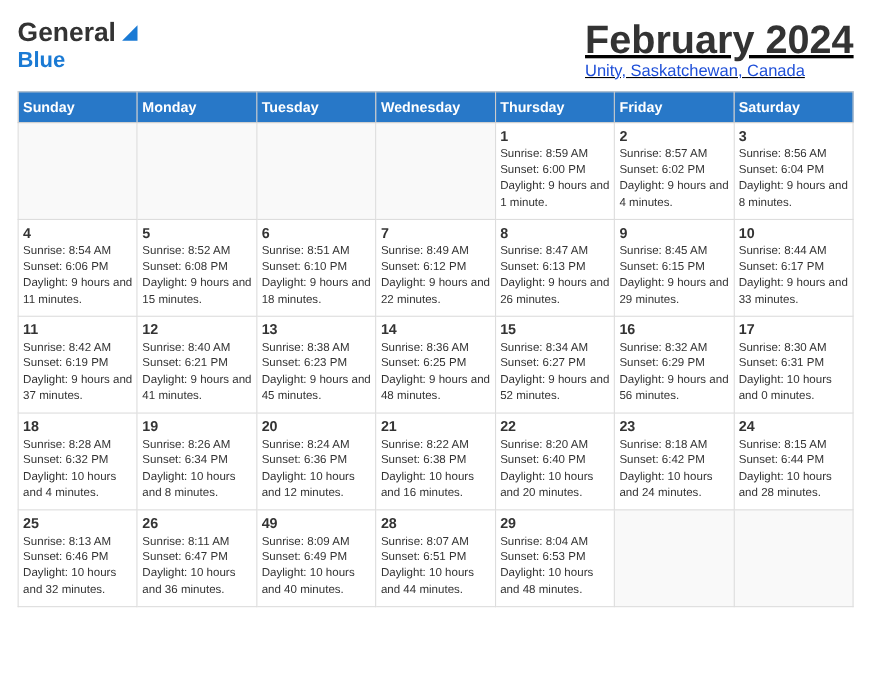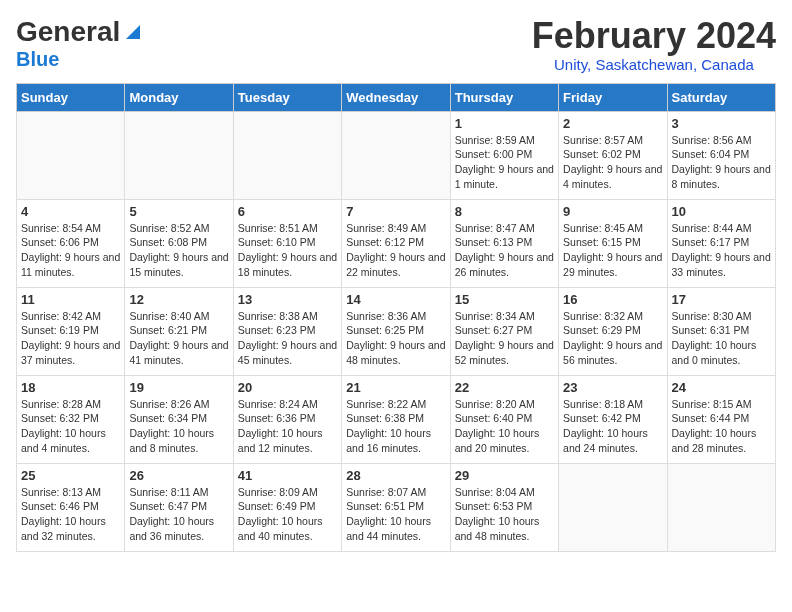--- a/index.html
+++ b/index.html
@@ -10,21 +10,22 @@
       min-height: 612px;
       padding: 16px;
     }
     .header-area {
       display: flex;
       justify-content: space-between;
       align-items: flex-start;
       margin-bottom: 10px;
     }
     .title-area {
-      text-align: center;
+      text-align: left;
+      text-decoration: underline;
     }
     .month-year {
       font-size: 36px;
       font-weight: bold;
       color: #333;
       line-height: 1.1;
     }
     .location {
       font-size: 15px;
       color: #1d4ed8;
@@ -70,21 +71,21 @@
     .logo-container {
       display: flex;
       flex-direction: column;
       align-items: flex-start;
     }
     .logo-row {
       display: flex;
       align-items: center;
     }
     .logo-word-general {
-      font-size: 28px;
+      font-size: 24px;
       font-weight: bold;
       color: #333;
     }
     .logo-word-blue {
       font-size: 20px;
       font-weight: bold;
       color: #1a7ad4;
     }
     .logo-triangle {
       margin-left: 2px;
@@ -313,21 +314,21 @@
 and 32 minutes.</div>
         </td>
         <td>
           <span class="day-number">26</span>
           <div class="day-info">Sunrise: 8:11 AM
 Sunset: 6:47 PM
 Daylight: 10 hours
 and 36 minutes.</div>
         </td>
         <td>
-          <span class="day-number">41</span>
+          <span class="day-number">49</span>
           <div class="day-info">Sunrise: 8:09 AM
 Sunset: 6:49 PM
 Daylight: 10 hours
 and 40 minutes.</div>
         </td>
         <td>
           <span class="day-number">28</span>
           <div class="day-info">Sunrise: 8:07 AM
 Sunset: 6:51 PM
 Daylight: 10 hours

